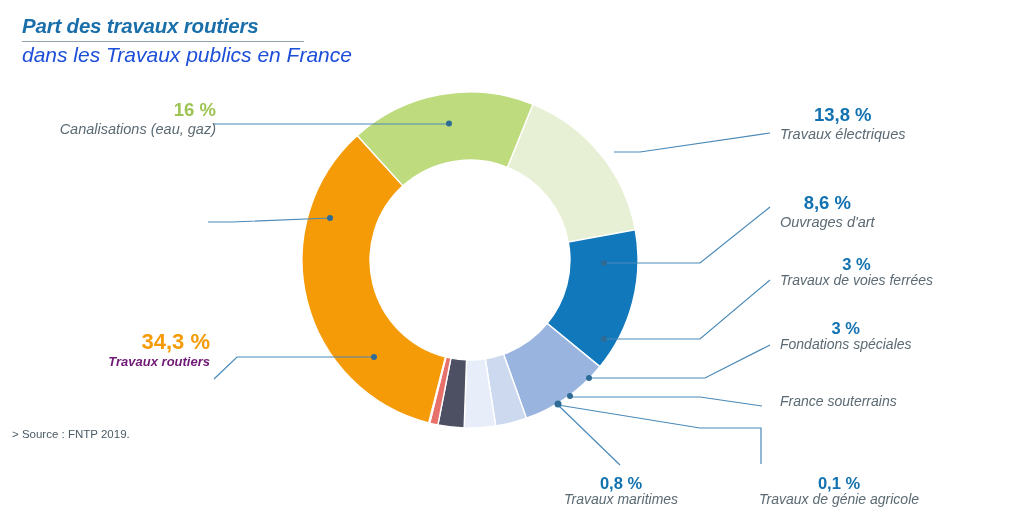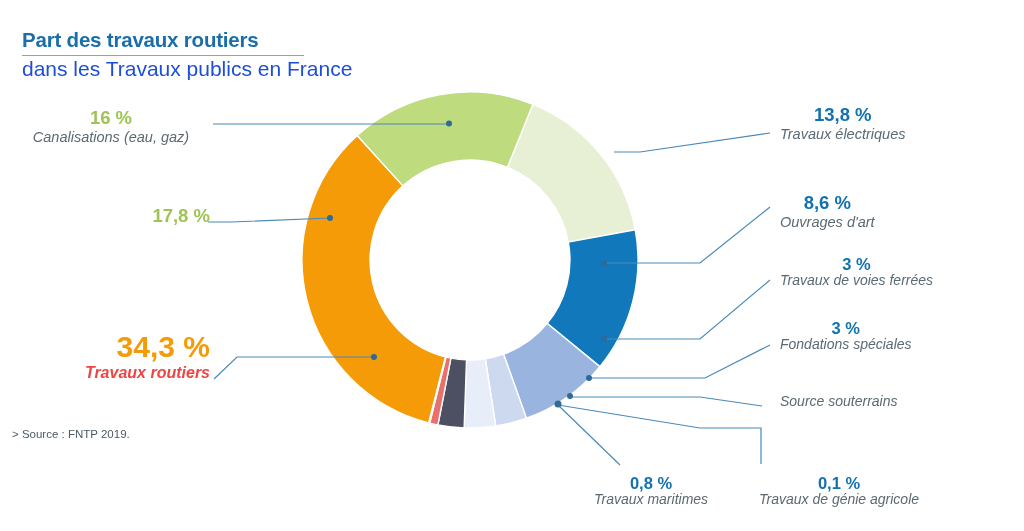--- a/index.html
+++ b/index.html
@@ -13,22 +13,23 @@
     position: relative;
     overflow: hidden;
     font-family: "Liberation Sans", sans-serif;
     -webkit-font-smoothing: antialiased;
   }
 
   
   .header {
     position: absolute;
     left: 22px;
-    top: 28px;
+    top: 14px;
     width: 330px;
+    font-style: italic;
   }
   .title {
     font-size: 20.5px;
     font-weight: bold;
     color: #1a6faa;
     letter-spacing: -0.2px;
     line-height: 1.15;
     white-space: nowrap;
   }
   .title-rule {
@@ -80,22 +81,22 @@
     color: #5b6a73;
     font-style: italic;
   }
 
   
   .label.right-align { text-align: right; }
   .label.left-align  { text-align: center; }
   .label.center-align{ text-align: center; }
 
   
-  .sz-lg .pct  { font-size: 30px; }
-  .sz-lg .desc { font-size: 16px; font-weight: bold; color: #ef4444; }
+  .sz-lg .pct  { font-size: 22px; }
+  .sz-lg .desc { font-size: 13px; font-weight: bold; color: #701a75; }
 
   .sz-md .pct  { font-size: 18.5px; }
   .sz-md .desc { font-size: 14.5px; }
 
   .sz-sm .pct  { font-size: 16.5px; }
   .sz-sm .desc { font-size: 14px; }
 
   .c-green  .pct { color: #9ec455; }
   .c-orange .pct { color: #f59b08; }
   .c-blue   .pct { color: #1272b0; }
@@ -171,27 +172,26 @@
     <polyline points="570,397 700,397 762,406"></polyline>
     <circle cx="570" cy="396" r="3" fill="#2e6c96" stroke="none"></circle>
 
     <polyline points="558,405 620,465"></polyline>
 
     <polyline points="558,405 700,428 761,428 761,464"></polyline>
     <circle cx="558" cy="404" r="3.5" fill="#2e6c96" stroke="none"></circle>
   </g>
 </svg>
 
-<div class="label right-align sz-md c-green" style="left:6px; top:108px; width:210px;text-align:center;">
+<div class="label right-align sz-md c-green" style="left:6px; top:100px; width:210px;">
   <span class="pct">16 %</span>
   <span class="desc">Canalisations (eau, gaz)</span>
 </div>
 
 <div class="label right-align sz-md c-green" style="left:6px; top:206px; width:204px;">
-  <span class="pct">17,8 %</span>
 </div>
 
 <div class="label right-align sz-lg c-orange" style="left:6px; top:330px; width:204px;">
   <span class="pct">34,3 %</span>
   <span class="desc">Travaux routiers</span>
 </div>
 
 <div class="label left-align sz-md c-blue" style="left:780px; top:105px;">
   <span class="pct">13,8 %</span>
   <span class="desc">Travaux électriques</span>
@@ -206,24 +206,24 @@
   <span class="pct">3 %</span>
   <span class="desc">Travaux de voies ferrées</span>
 </div>
 
 <div class="label left-align sz-sm c-blue" style="left:780px; top:319px;">
   <span class="pct">3 %</span>
   <span class="desc">Fondations spéciales</span>
 </div>
 
 <div class="label left-align sz-sm c-blue" style="left:780px; top:394px;">
-  <span class="desc">Source souterrains</span>
-</div>
-
-<div class="label center-align sz-sm c-blue" style="left:594px; top:474px;text-align:center;">
+  <span class="desc">France souterrains</span>
+</div>
+
+<div class="label center-align sz-sm c-blue" style="left:564px; top:474px;text-align:center;">
   <span class="pct">0,8 %</span>
   <span class="desc">Travaux maritimes</span>
 </div>
 
 <div class="label left-align sz-sm c-blue" style="left:759px; top:474px;">
   <span class="pct">0,1 %</span>
   <span class="desc">Travaux de génie agricole</span>
 </div>
 
 <div class="source">&gt; Source : FNTP 2019.</div>

